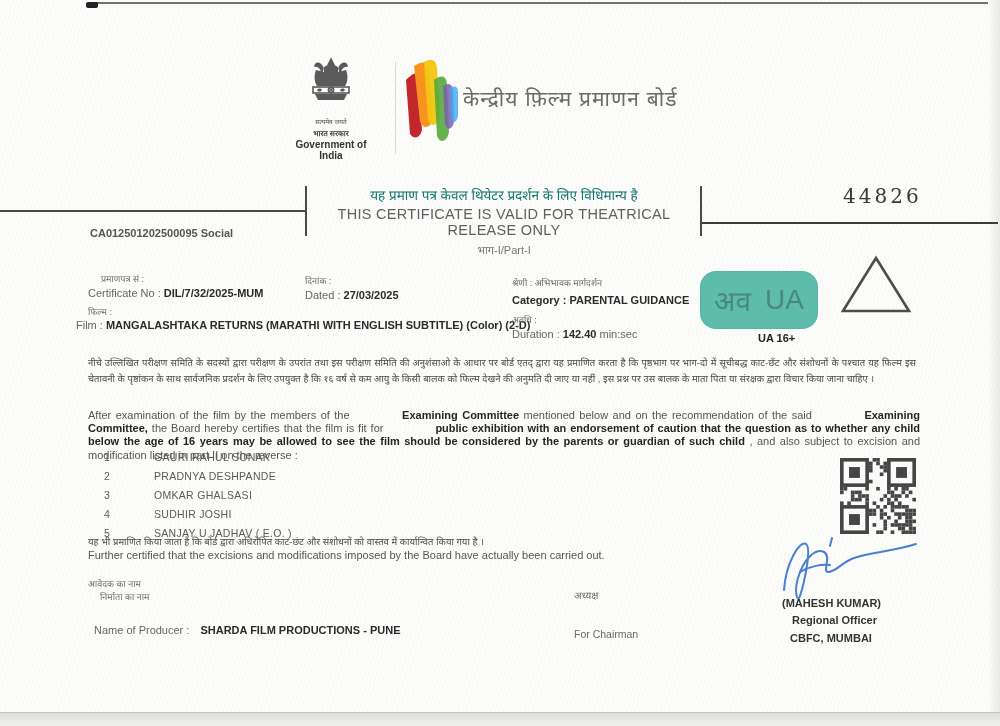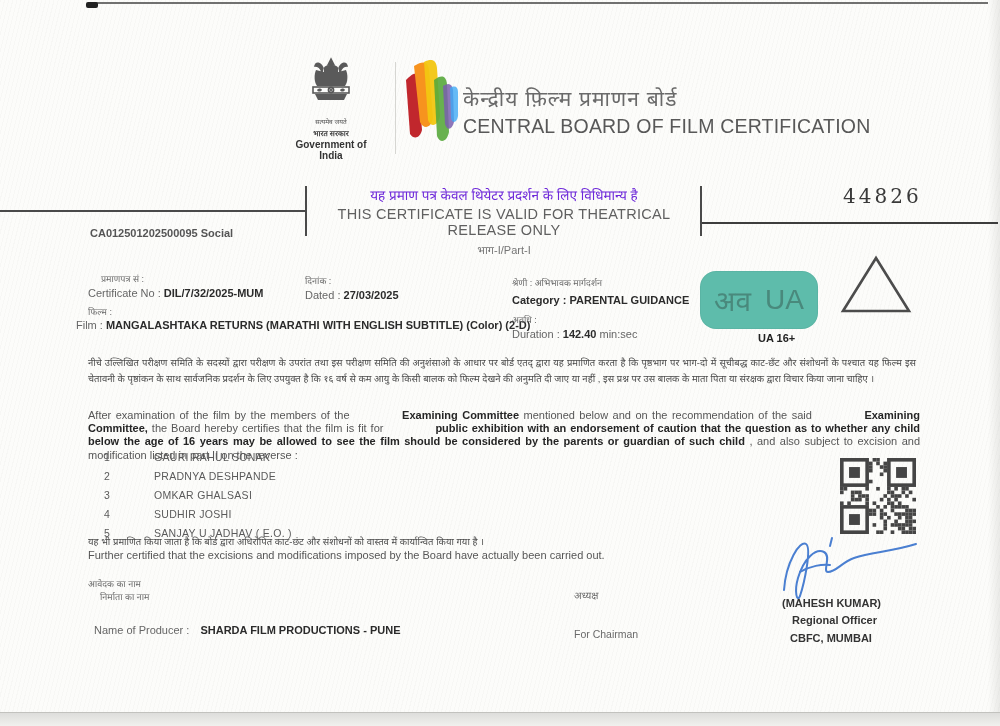--- a/index.html
+++ b/index.html
@@ -24,21 +24,21 @@
   .emblem-block .govt-hi{font-size:7.5px;color:#444;font-weight:bold;margin-top:2px;}
   .emblem-block .govt-en{font-size:10px;color:#333;font-weight:bold;margin-top:1px;}
   .header-divider{top:62px;left:395px;width:1px;height:92px;background:#d6d6d2;}
   .cbfc-logo{top:58px;left:400px;}
   .board-names{top:84px;left:463px;}
   .board-hi{font-size:21px;color:#6a6a6a;letter-spacing:1px;}
   .board-en{font-size:19.5px;color:#585858;letter-spacing:0.2px;margin-top:3px;}
   
   .serial{top:184px;left:843px;font-family:"DejaVu Serif",serif;font-size:20px;letter-spacing:3px;color:#3a3a3a;}
   .banner{top:186px;left:308px;width:392px;text-align:center;}
-  .banner .hi{font-size:13.5px;color:#6d28d9;}
+  .banner .hi{font-size:13.5px;color:#0f766e;}
   .banner .en{font-size:14.5px;color:#606060;letter-spacing:0.3px;margin-top:2px;}
   .banner .part{font-size:11px;color:#757575;margin-top:4px;}
   .rule-left{top:210px;left:0;width:306px;height:2px;background:#4a4a4a;}
   .bar-left{top:186px;left:305px;width:2px;height:50px;background:#4a4a4a;}
   .bar-right{top:186px;left:700px;width:2px;height:50px;background:#4a4a4a;}
   .rule-right{top:222px;left:702px;width:296px;height:2px;background:#3d3d3d;}
   .ca-number{top:227px;left:90px;font-size:11px;font-weight:bold;color:#555;}
   
   .lbl-hi{font-size:9px;color:#6a6a6a;}
   .lbl-en{font-size:11px;color:#666;}
@@ -122,21 +122,20 @@
       <path d="M6 22 C14 14 16 14 18 20 L22 72 C20 80 14 82 10 76 Z" fill="#c1272d"></path>
       <path d="M14 8 C24 2 28 4 29 12 L33 60 C31 70 24 72 20 64 Z" fill="#f7931e"></path>
       <path d="M24 4 C32 0 36 2 37 10 L40 58 C38 68 31 70 28 62 Z" fill="#f2c611" opacity="0.95"></path>
       <path d="M34 22 C42 16 46 18 47 26 L49 74 C47 84 40 86 37 78 Z" fill="#58a83c" opacity="0.9"></path>
       <path d="M43 28 C49 24 52 26 53 32 L54 64 C52 72 47 73 45 66 Z" fill="#7a5fae" opacity="0.85"></path>
       <path d="M50 30 C55 27 58 29 58 34 L58 58 C57 65 52 66 51 60 Z" fill="#3fa9f5" opacity="0.8"></path>
     </svg>
   </div>
   <div class="abs board-names">
     <div class="board-hi">केन्द्रीय फ़िल्म प्रमाणन बोर्ड</div>
-    <div class="board-en">CENTRAL BOARD OF FILM CERTIFICATION</div>
   </div>
 
   <div class="abs serial">44826</div>
 
   <div class="abs rule-left"></div>
   <div class="abs bar-left"></div>
   <div class="abs banner">
     <div class="hi">यह प्रमाण पत्र केवल थियेटर प्रदर्शन के लिए विधिमान्य है</div>
     <div class="en">THIS CERTIFICATE IS VALID FOR THEATRICAL RELEASE ONLY</div>
     <div class="part">भाग-I/Part-I</div>

